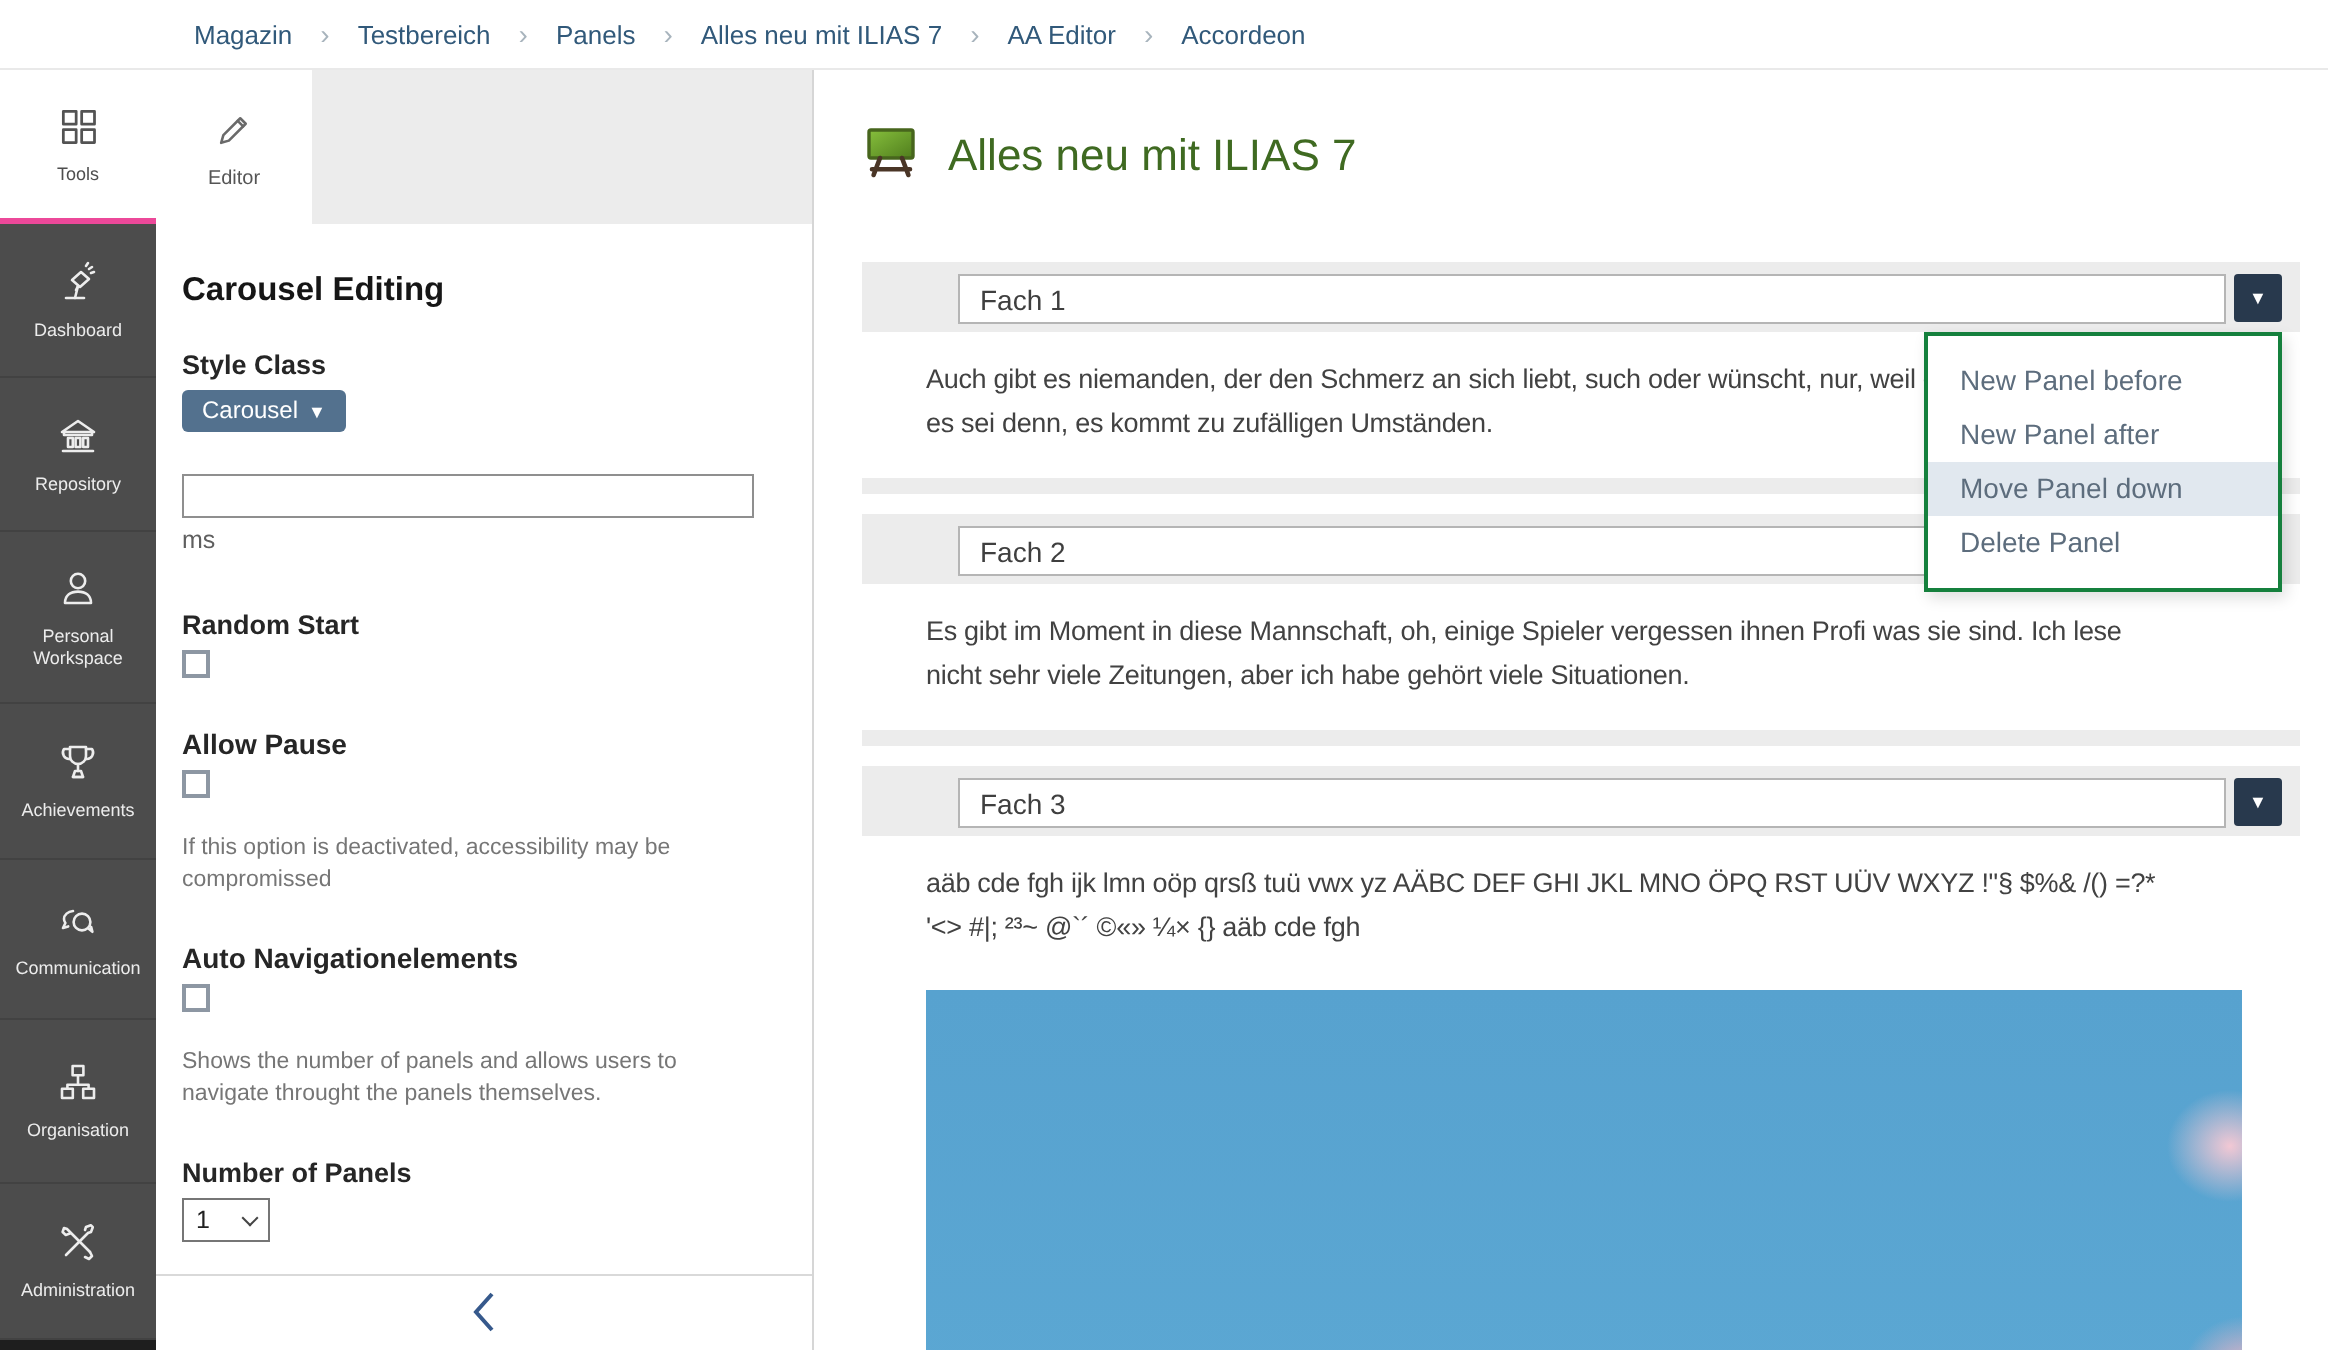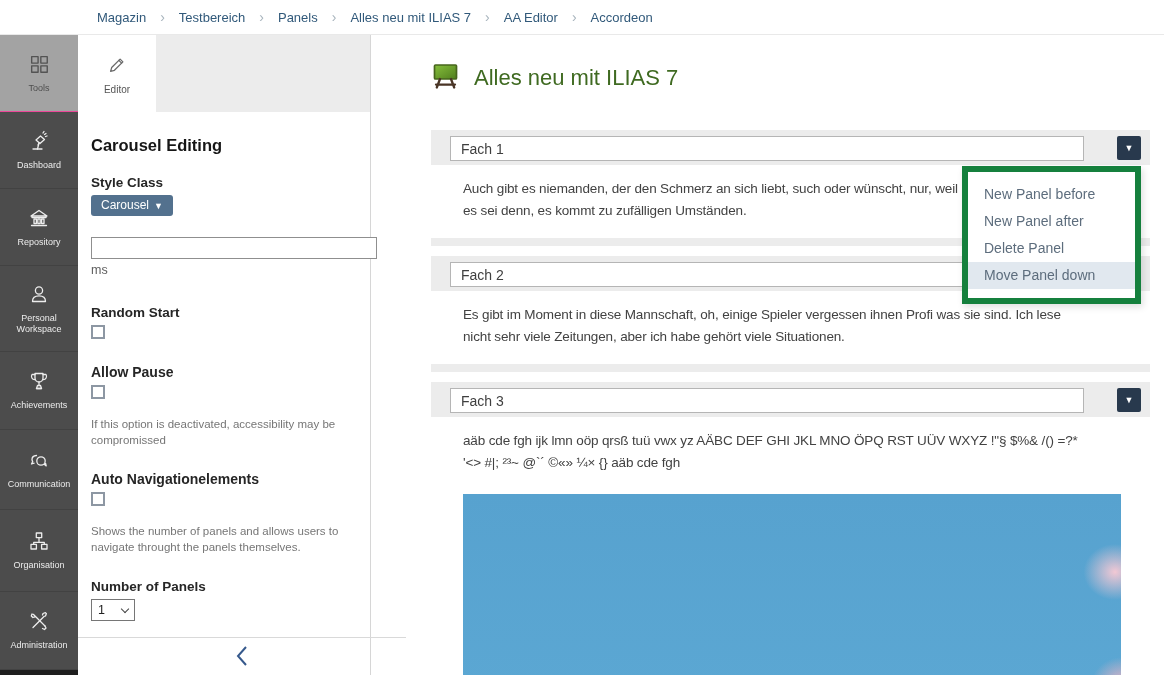--- a/index.html
+++ b/index.html
@@ -12,29 +12,29 @@
     border-bottom:1px solid #e9e9e9; display:flex; align-items:center; padding-left:97px; z-index:5; }
   .crumb { font-size:13px; color:#31597a; text-decoration:none; cursor:pointer; }
   .crumb-sep { color:#a8b4bd; font-size:14px; margin:0 14px; }
 
   
   .sidebar { position:absolute; left:0; top:35px; width:78px; height:640px; background:#4c4c4c;
     display:flex; flex-direction:column; z-index:4; }
   .sb-item { display:flex; flex-direction:column; align-items:center; justify-content:center;
     gap:7px; border-bottom:1px solid #424242; cursor:pointer; background:#4c4c4c; }
   .sb-item .sb-label { font-size:9px; color:#ececec; text-align:center; line-height:1.25; }
-  .sb-item.active { background:#a3a3a3; border-bottom:1px solid #ec4899; }
+  .sb-item.active { background:#ffffff; border-bottom:3px solid #ec4899; }
   .sb-item.active .sb-label { color:#4e4e4e; }
   .sb-icon { width:24px; height:24px; display:flex; align-items:center; justify-content:center; }
   .sb-icon svg { stroke:#ededed; fill:none; stroke-width:1.3; stroke-linecap:round; stroke-linejoin:round; }
   .sb-item.active .sb-icon svg { stroke:#535353; stroke-width:1.5; }
   .sb-fill { flex:1; background:#1e1e1e; }
 
   
-  .epanel { position:absolute; left:78px; top:35px; width:293px; height:640px; background:#fff;
+  .epanel { position:absolute; left:78px; top:35px; width:329px; height:640px; background:#fff;
     border-right:1px solid #d6d6d6; z-index:3; }
   .tabbar { height:77px; background:#ececec; display:flex; }
   .tab-active { width:78px; height:77px; background:#fff; display:flex; flex-direction:column;
     align-items:center; justify-content:center; gap:7px; cursor:pointer; }
   .tab-active .tab-label { font-size:10px; color:#555; }
   .ep-content { padding:24px 18px 0 13px; }
   .ep-heading { font-size:16.5px; font-weight:700; color:#161616; margin-bottom:20px; }
   .lbl { font-size:13.5px; font-weight:600; color:#262626; margin-bottom:5px; }
   .lbl.bold { font-weight:700; font-size:14px; }
   .byline { font-size:11.5px; color:#767676; line-height:1.4; margin-top:17px; width:285px; }
@@ -53,21 +53,21 @@
   .ep-collapse { position:absolute; left:0; bottom:4px; width:328px; height:30px; display:flex;
     align-items:center; justify-content:center; cursor:pointer; }
 
   
   .main { position:absolute; left:407px; top:35px; width:757px; height:640px; background:#fff; overflow:hidden; }
   .title-row { display:flex; align-items:center; gap:14px; margin:27px 0 0 24px; }
   .page-title { font-size:22px; color:#3f6a21; }
   .content { margin:37px 0 0 24px; width:719px; }
   .panel { background:#ececec; padding:0 0 8px; }
   .panel + .panel { margin-top:10px; }
-  .panel-head { position:relative; height:35px; padding:6px 41px 0 19px; }
+  .panel-head { position:relative; height:35px; padding:6px 41px 0 48px; }
   .fach-input { width:634px; height:25px; border:1px solid #b5b5b5; background:#fff;
     font-size:14px; color:#3f3f3f; padding:0 10px; }
   .dd-btn { position:absolute; right:9px; top:6px; width:24px; height:24px; background:#28394d;
     border:none; border-radius:2px; color:#fff; cursor:pointer; display:flex; align-items:center; justify-content:center; }
   .dd-btn .caret { font-size:9px; line-height:1; }
   .panel-body { background:#fff; padding:13px 32px 16px; }
   .pline { white-space:nowrap; overflow:hidden; font-size:13.5px; letter-spacing:-0.15px;
     color:#424242; line-height:22px; }
   .media-img { width:658px; height:330px; margin-top:20px;
     background:
@@ -79,21 +79,21 @@
       radial-gradient(55px 48px at 615px 248px, #f0c4d2 0%, rgba(240,196,210,0) 75%),
       radial-gradient(42px 36px at 660px 190px, #eab5c6 0%, rgba(234,181,198,0) 75%),
       radial-gradient(62px 56px at 652px 300px, #d78ba8 0%, rgba(215,139,168,0) 75%),
       radial-gradient(36px 32px at 600px 332px, #eebbca 0%, rgba(238,187,202,0) 75%),
       radial-gradient(5px 40px at 628px 290px, #4f3d2e 0%, rgba(79,61,46,0) 85%),
       radial-gradient(4px 46px at 648px 250px, #54402f 0%, rgba(84,64,47,0) 85%),
       linear-gradient(180deg, #57a2cf 0%, #5ba7d3 60%, #61abd6 100%); }
 
   
   .ctx-menu { position:absolute; left:962px; top:166px; width:179px; background:#fff;
-    border:6px solid #15803d; box-shadow:2px 3px 7px rgba(0,0,0,.13); padding:9px 0; z-index:50; }
+    border:2px solid #15803d; box-shadow:2px 3px 7px rgba(0,0,0,.13); padding:9px 0; z-index:50; }
   .menu-item { height:27px; line-height:27px; padding:0 16px; font-size:14px; color:#5d6d7d; cursor:pointer; }
   .menu-item.hl { background:#e1e8ef; }
 </style>
 </head>
 <body>
 
 <div class="page">
 
   <div class="topbar">
     <span class="crumb">Magazin</span>
@@ -320,17 +320,17 @@
           <div class="media-img"></div>
         </div>
       </div>
 
     </div>
   </div>
 
   <div class="ctx-menu">
     <div class="menu-item">New Panel before</div>
     <div class="menu-item">New Panel after</div>
+    <div class="menu-item hl">Move Panel down</div>
     <div class="menu-item">Delete Panel</div>
-    <div class="menu-item hl">Move Panel down</div>
   </div>
 
 </div>
 
 </body></html>

